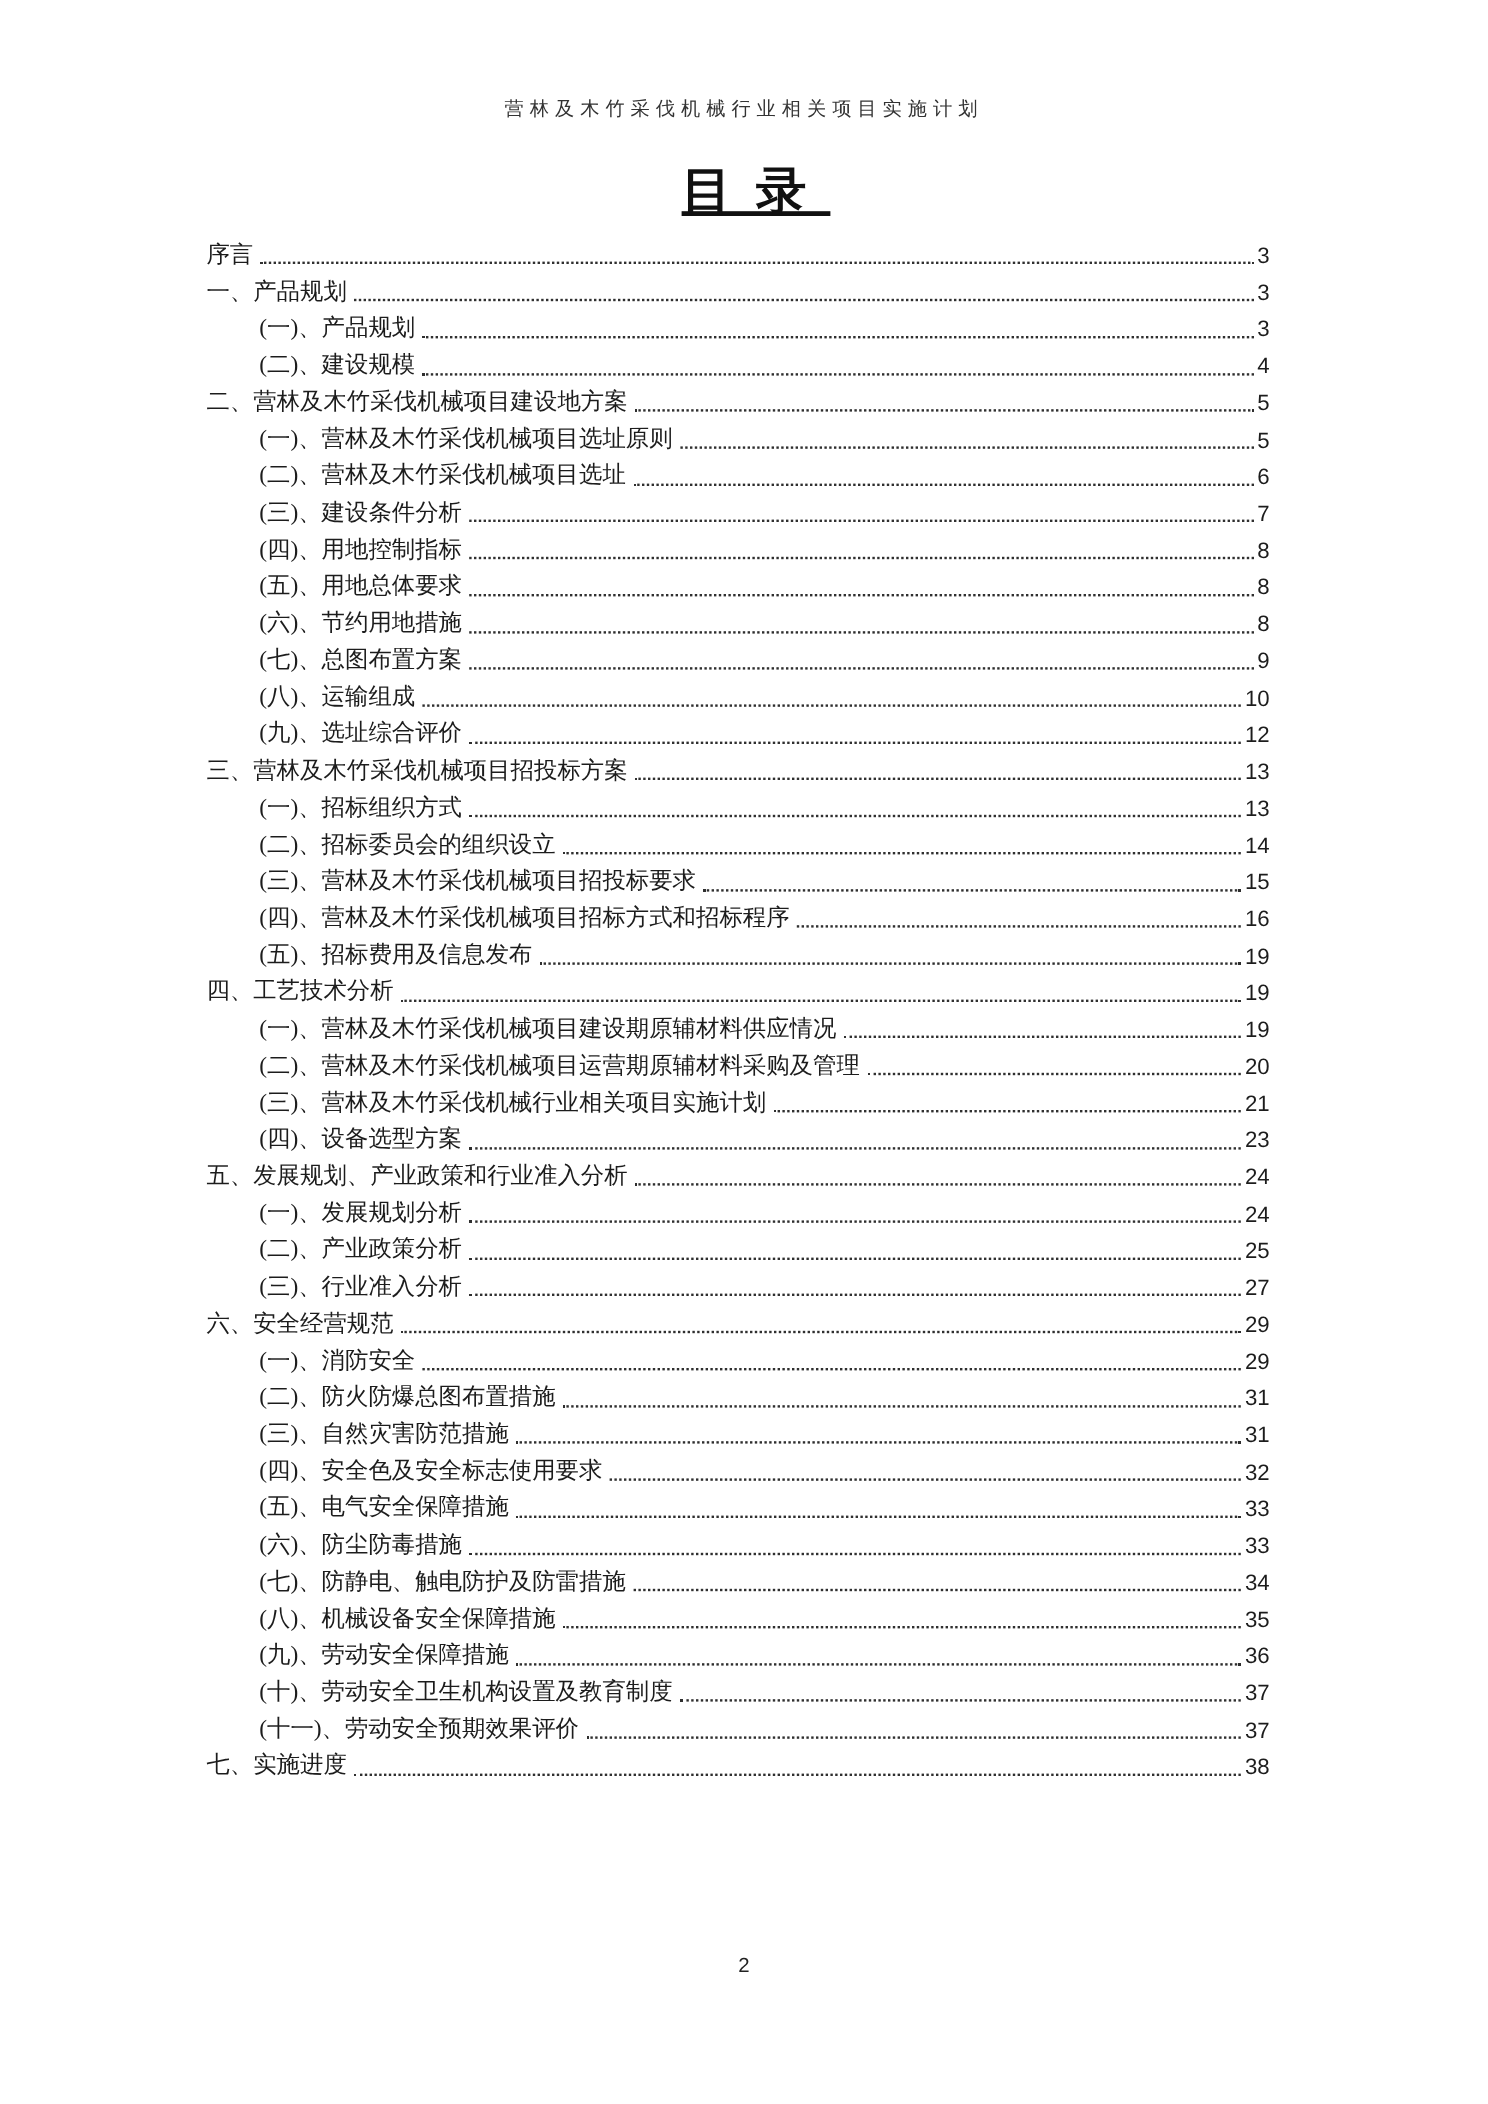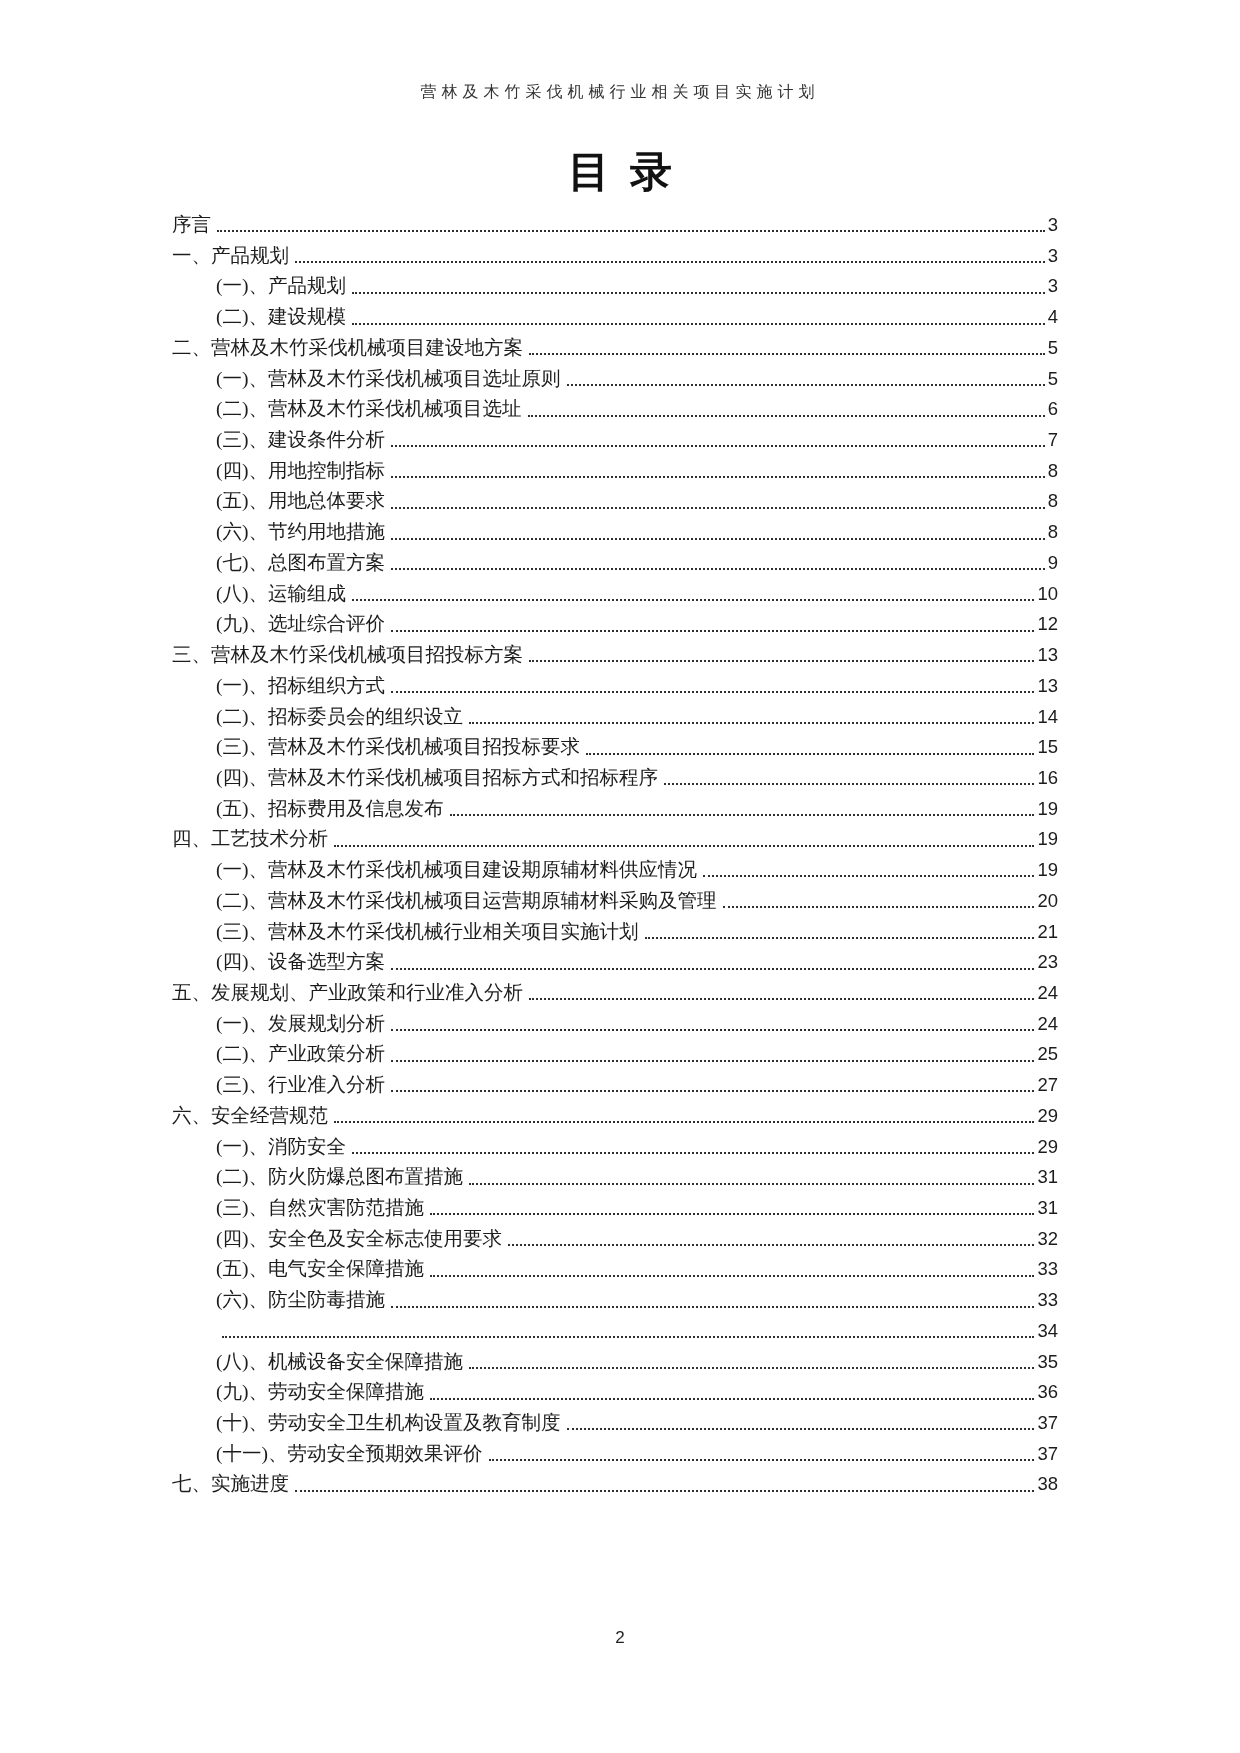--- a/index.html
+++ b/index.html
@@ -22,28 +22,29 @@
   }
   .doc-header {
     padding-top: 82px;
     text-align: center;
     font-size: 16px;
     line-height: 20px;
     letter-spacing: 5px;
     color: #333333;
   }
   .doc-title {
-    margin: 46px 0 0 0;
+    margin: 34px 0 0 0;
     text-align: center;
     font-size: 42px;
     line-height: 48px;
     font-weight: bold;
     letter-spacing: 20px;
     text-indent: 20px; 
     color: #111111;
+    text-decoration: underline;
   }
   .toc {
     margin: 14px 182px 0 172px; 
     font-size: 19.5px;
   }
   .toc-row {
     display: flex;
     align-items: center;
     height: 30.73px;
     white-space: nowrap;
@@ -268,20 +269,21 @@
         <span class="toc-label">(五)、电气安全保障措施</span>
         <span class="leader"></span>
         <span class="toc-page">33</span>
       </div>
       <div class="toc-row level-2">
         <span class="toc-label">(六)、防尘防毒措施</span>
         <span class="leader"></span>
         <span class="toc-page">33</span>
       </div>
       <div class="toc-row level-2">
+        <span class="toc-label">(七)、防静电、触电防护及防雷措施</span>
         <span class="leader"></span>
         <span class="toc-page">34</span>
       </div>
       <div class="toc-row level-2">
         <span class="toc-label">(八)、机械设备安全保障措施</span>
         <span class="leader"></span>
         <span class="toc-page">35</span>
       </div>
       <div class="toc-row level-2">
         <span class="toc-label">(九)、劳动安全保障措施</span>

